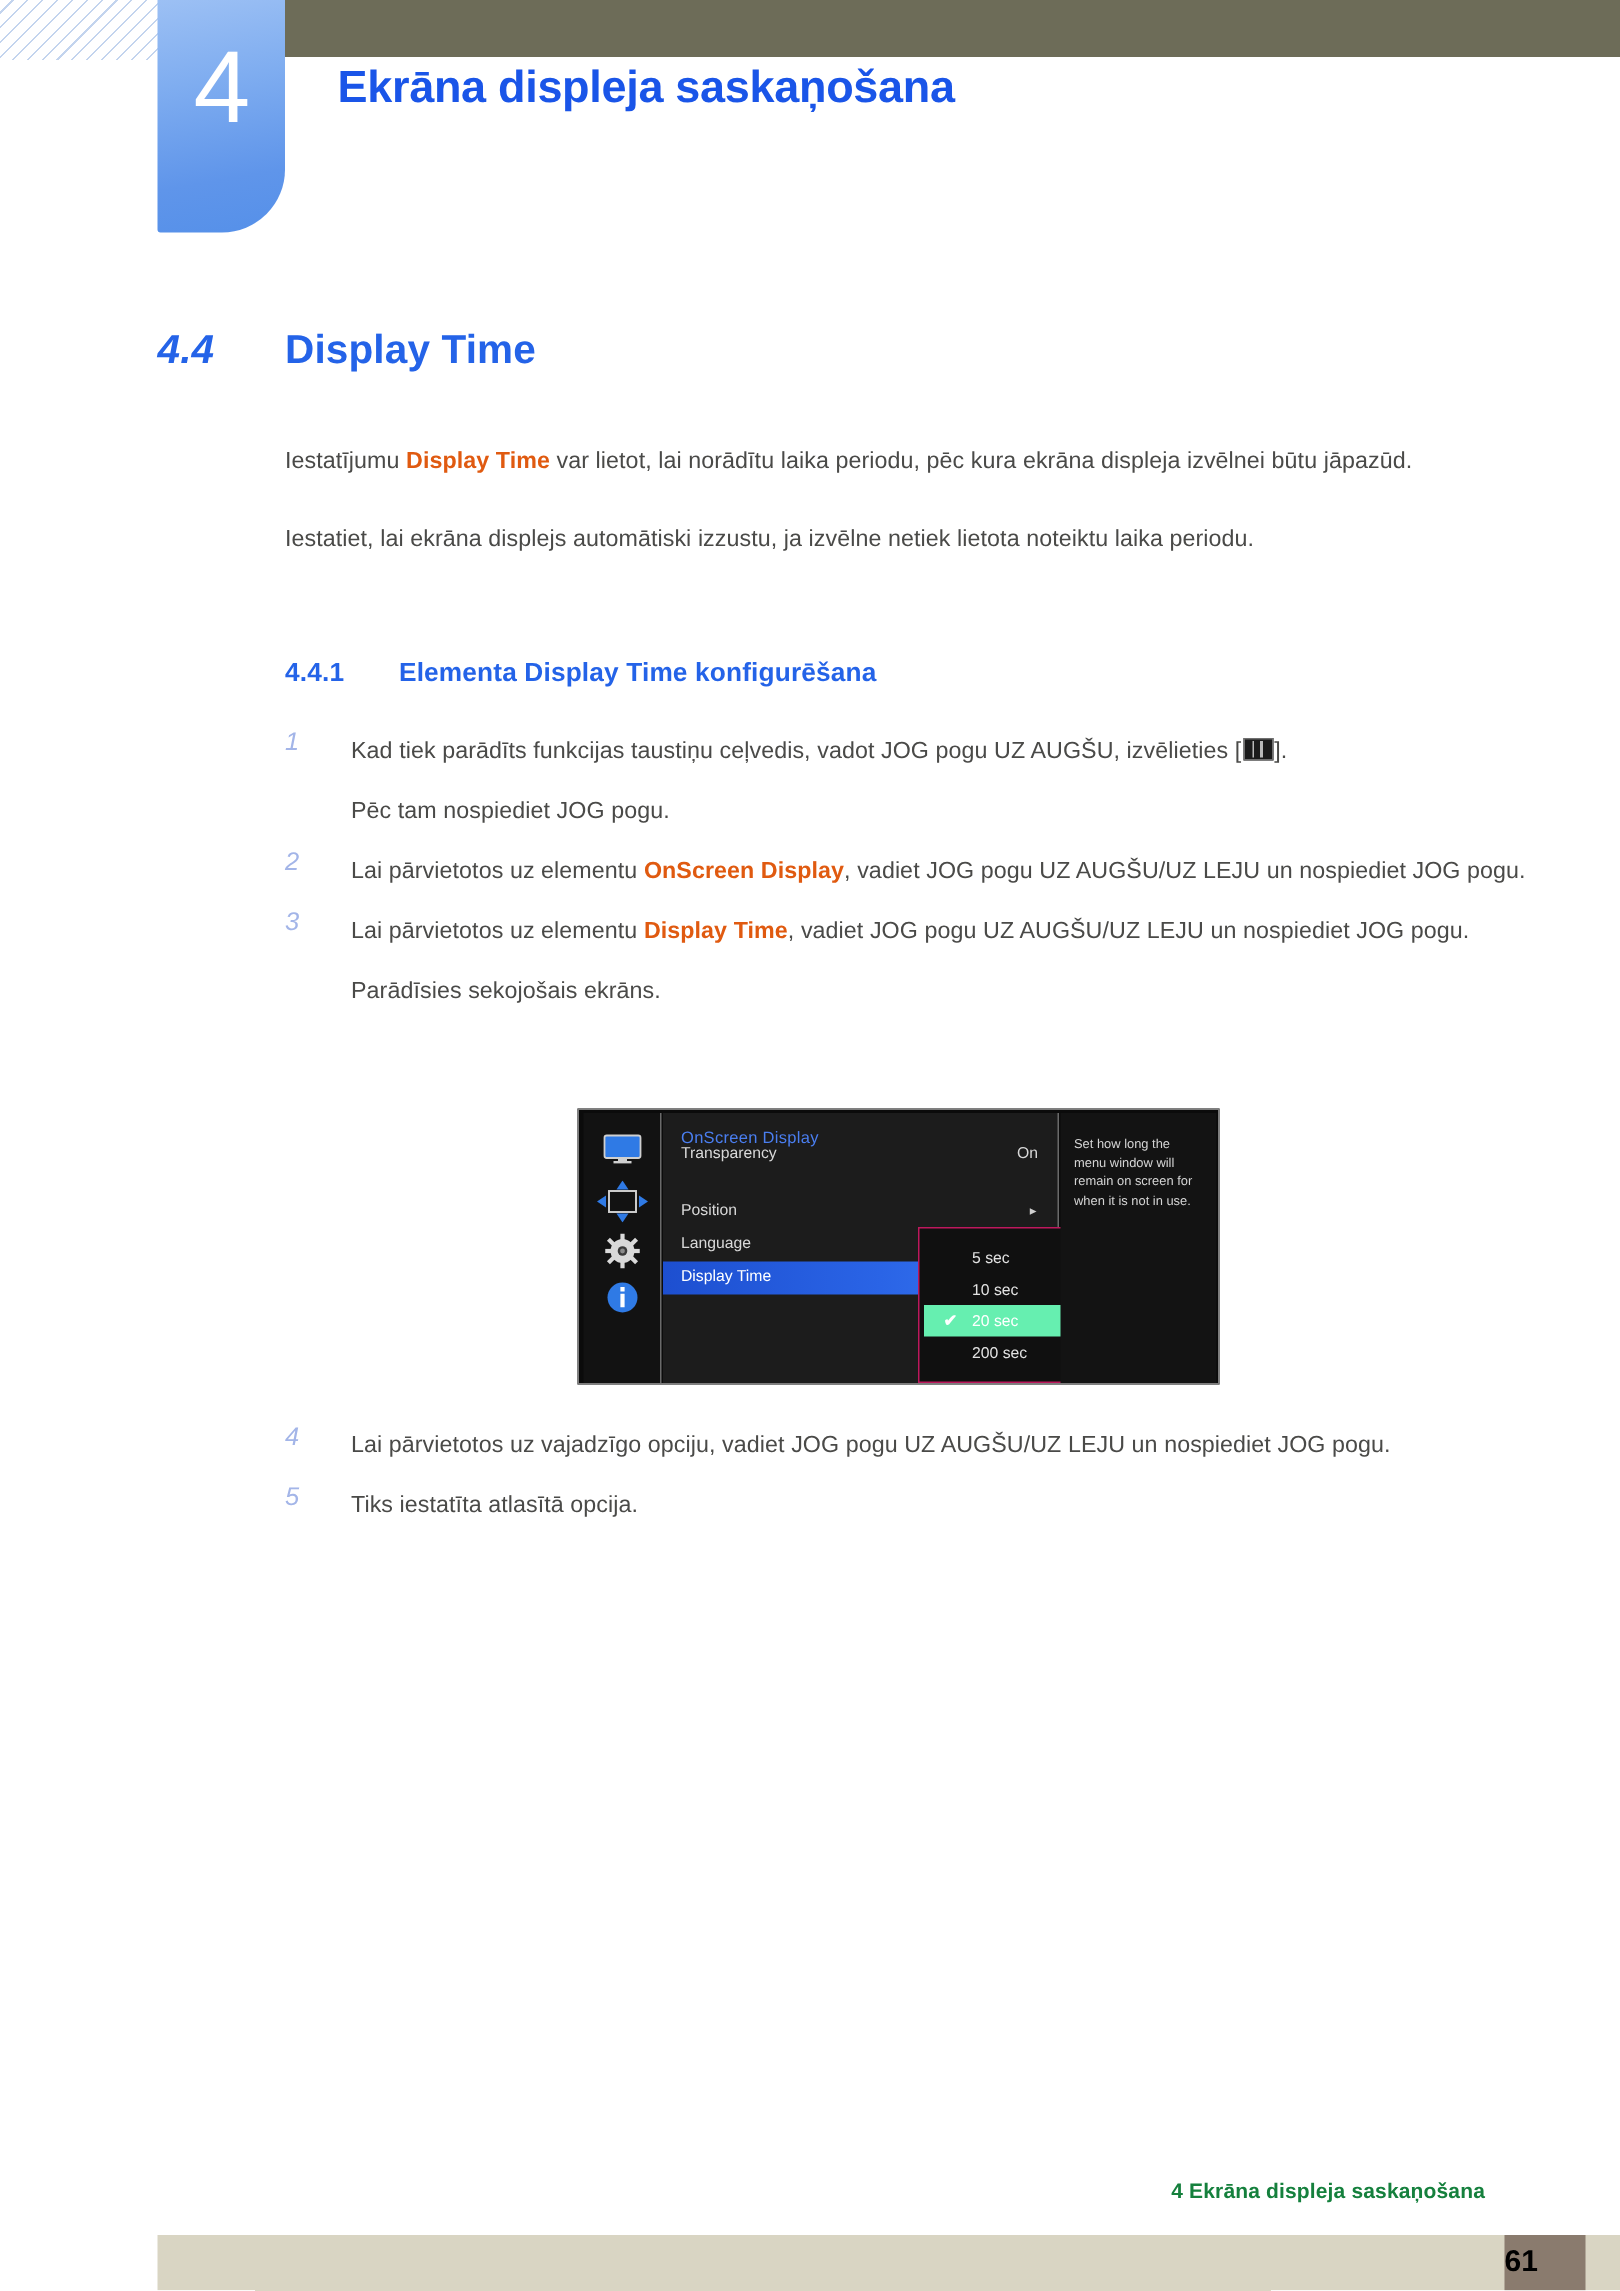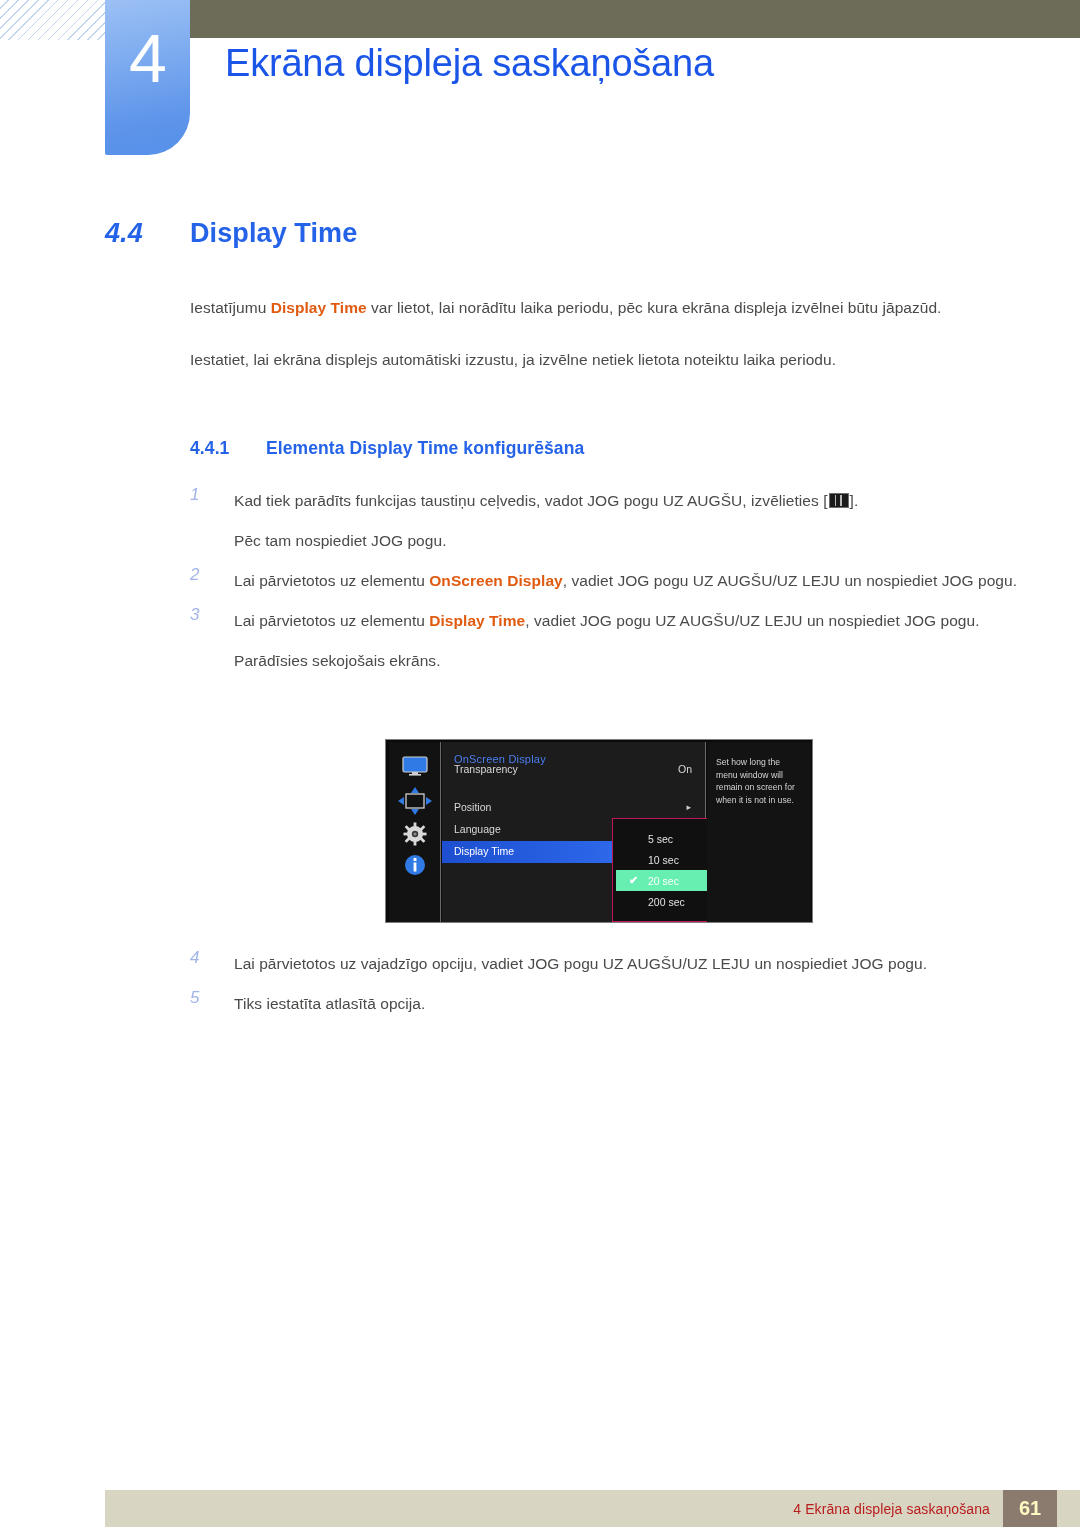--- a/index.html
+++ b/index.html
@@ -66,22 +66,22 @@
     line-height: 68px;
     font-weight: 400;
     color: #ffffff;
     letter-spacing: -1px;
   }
 
   .chapter-title {
     position: absolute;
     left: 225px;
     top: 42px;
-    font-size: 38px;
-    font-weight: normal;
+    font-size: 30px;
+    font-weight: bold;
     color: #1a55e8;
     letter-spacing: -0.2px;
     white-space: nowrap;
   }
 
   
   .section-head {
     position: absolute;
     left: 105px;
     top: 218px;
@@ -305,37 +305,36 @@
     position: absolute;
     left: 105px;
     top: 1490px;
     width: 975px;
     height: 37px;
     background: #d9d5c3;
   }
   .footer-text {
     position: absolute;
     right: 90px;
-    top: 1501px;
+    top: 1452px;
     font-size: 14px;
-    font-weight: normal;
-    color: #b91c1c;
+    font-weight: bold;
+    color: #15803d;
     letter-spacing: 0.1px;
   }
   .footer-page {
     position: absolute;
     right: 23px;
     top: 1490px;
     width: 54px;
     height: 37px;
     background: #8a7b6e;
-    color: #fef9c3;
+    color: #000000;
     font-size: 20px;
     font-weight: bold;
-    text-align: center;
     line-height: 37px;
   }
 </style>
 </head>
 <body>
 
 <div class="page">
 
   <div class="hatch"></div>
   <div class="header-bar"></div>

